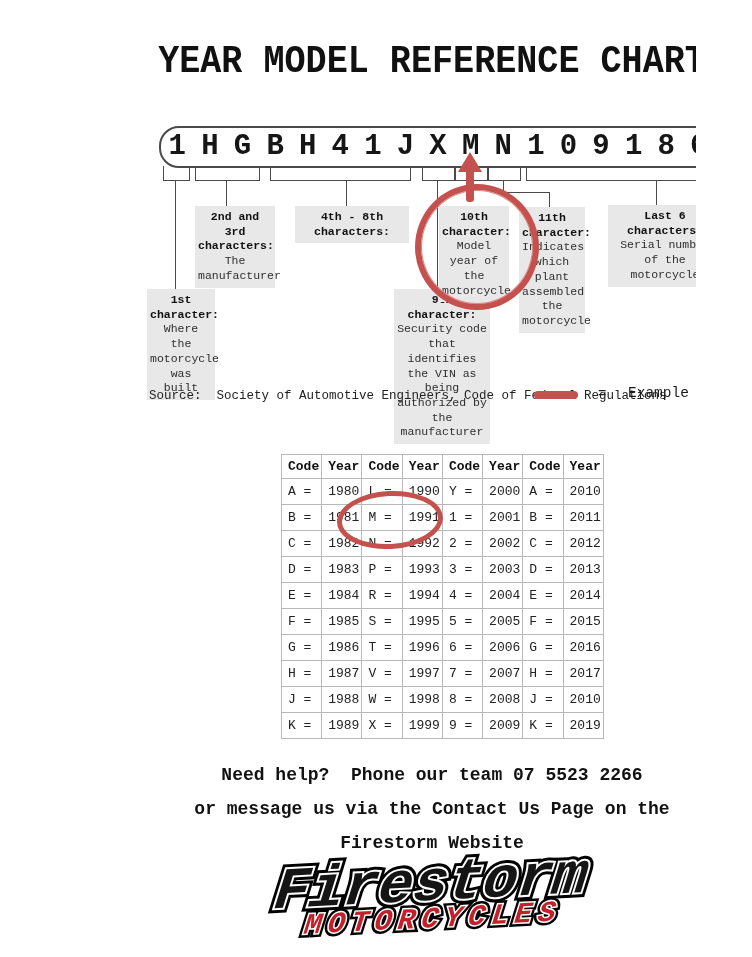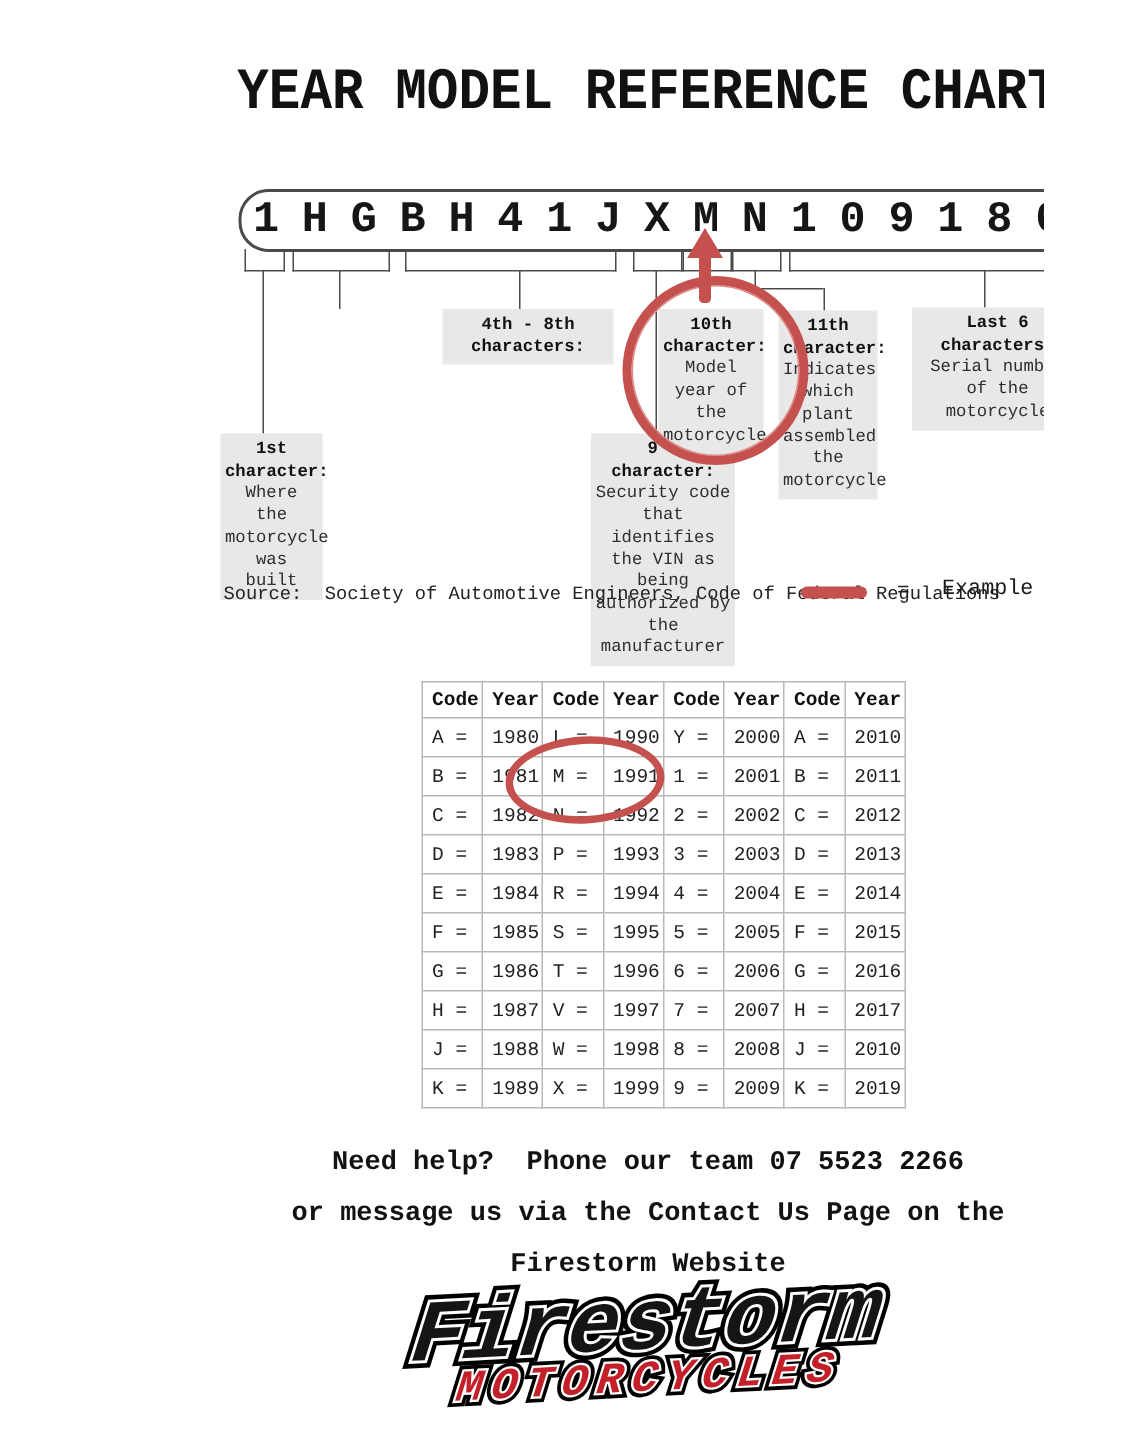--- a/index.html
+++ b/index.html
@@ -143,20 +143,24 @@
 
   <div class="vline" style="left:119px; top:180px; height:109px;"></div>
   <div class="vline" style="left:170px; top:180px; height:26px;"></div>
   <div class="vline" style="left:290px; top:180px; height:26px;"></div>
   <div class="vline" style="left:381px; top:180px; height:109px;"></div>
   <div class="vline" style="left:447px; top:180px; height:13px;"></div>
   <div class="hline" style="left:447px; top:192px; width:46px;"></div>
   <div class="vline" style="left:493px; top:192px; height:15px;"></div>
   <div class="vline" style="left:600px; top:180px; height:25px;"></div>
 
+  <div class="callout" style="left:139px; top:206px; width:74px;">
+    <span class="c-title">2nd and 3rd characters:</span>
+    <span class="c-desc">The manufacturer</span>
+  </div>
   <div class="callout" style="left:239px; top:206px; width:108px;">
     <span class="c-title">4th - 8th characters:</span>
   </div>
   <div class="callout" style="left:383px; top:206px; width:64px; z-index:4;">
     <span class="c-title">10th character:</span>
     <span class="c-desc">Model year of the motorcycle</span>
   </div>
   <div class="callout" style="left:463px; top:207px; width:60px;">
     <span class="c-title">11th character:</span>
     <span class="c-desc">Indicates which plant assembled the motorcycle</span>

